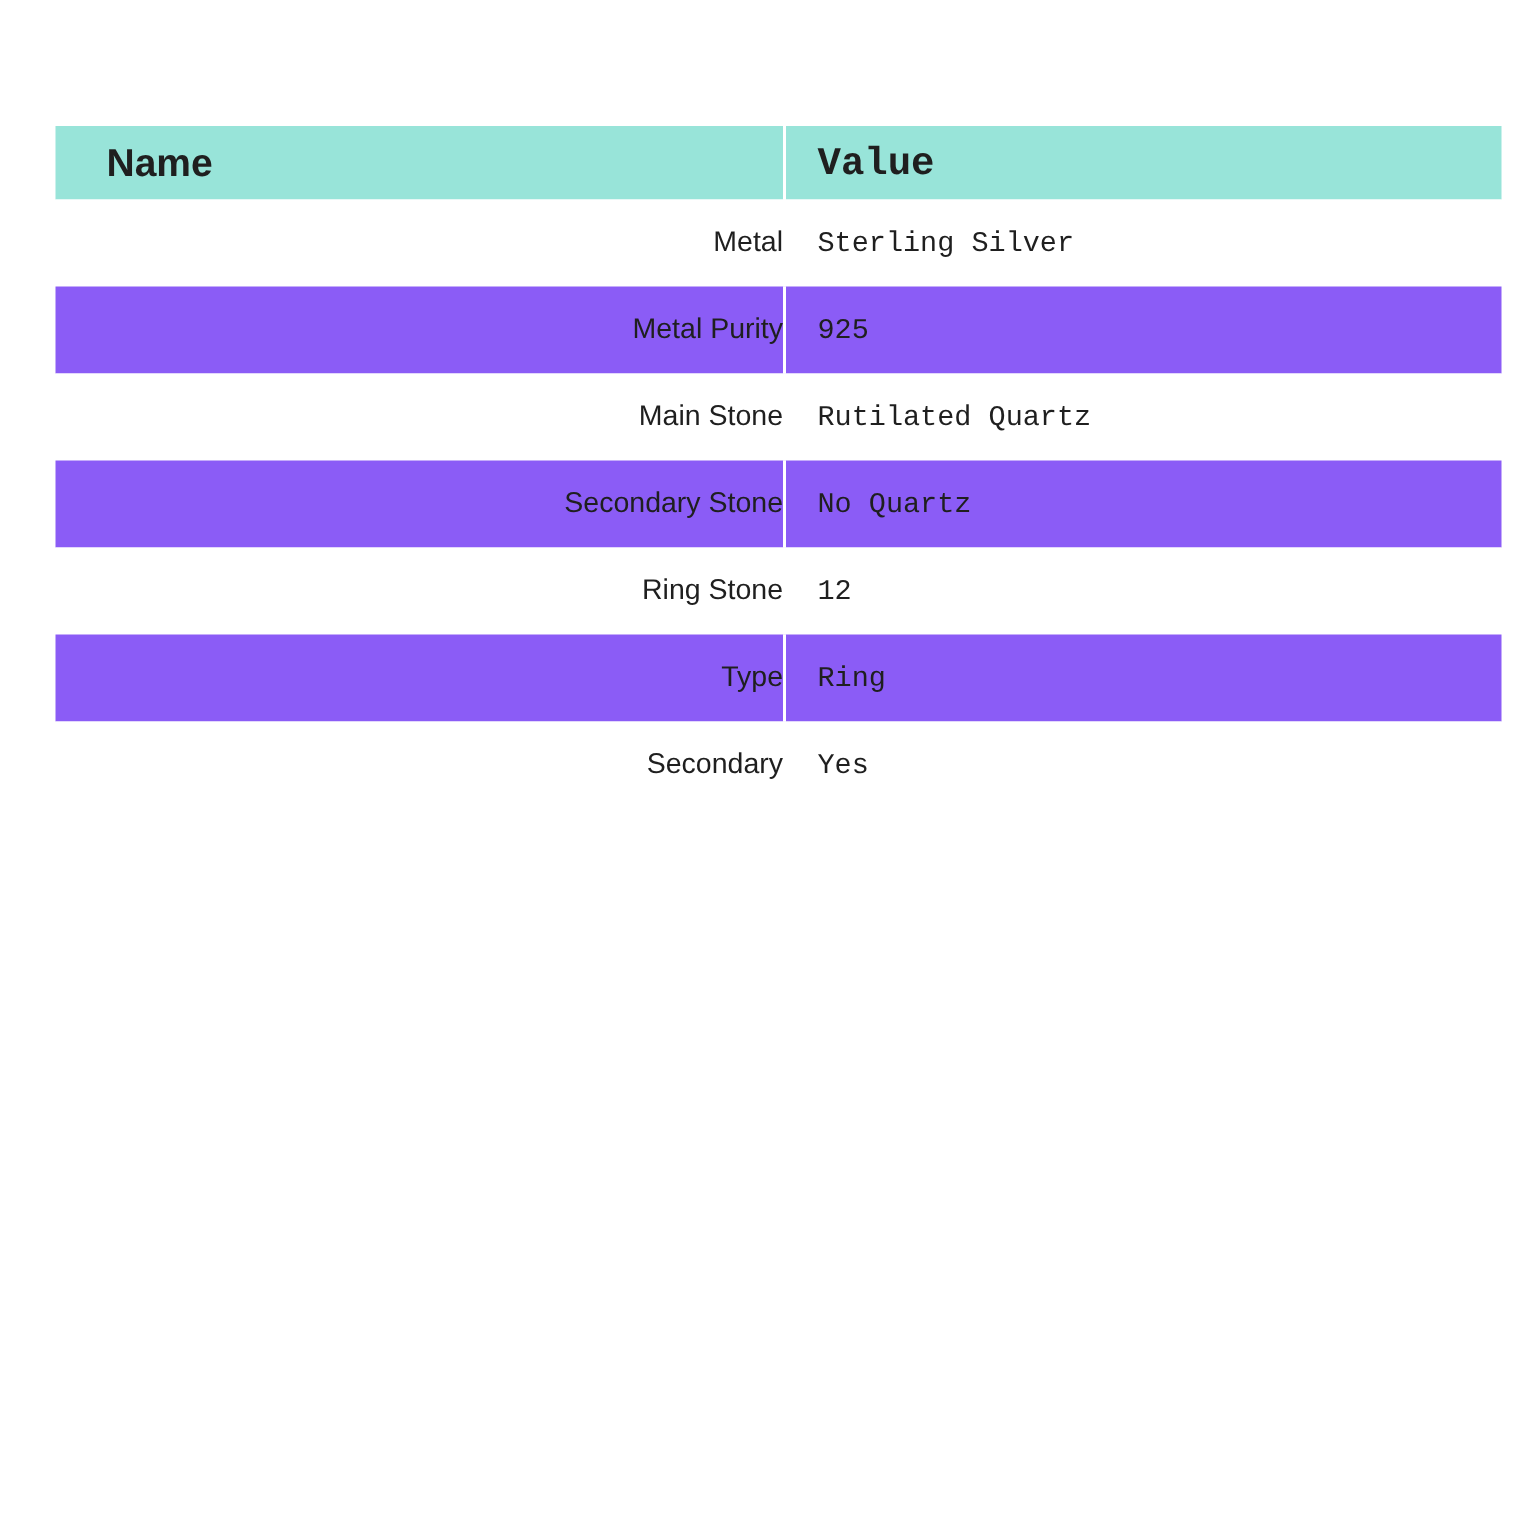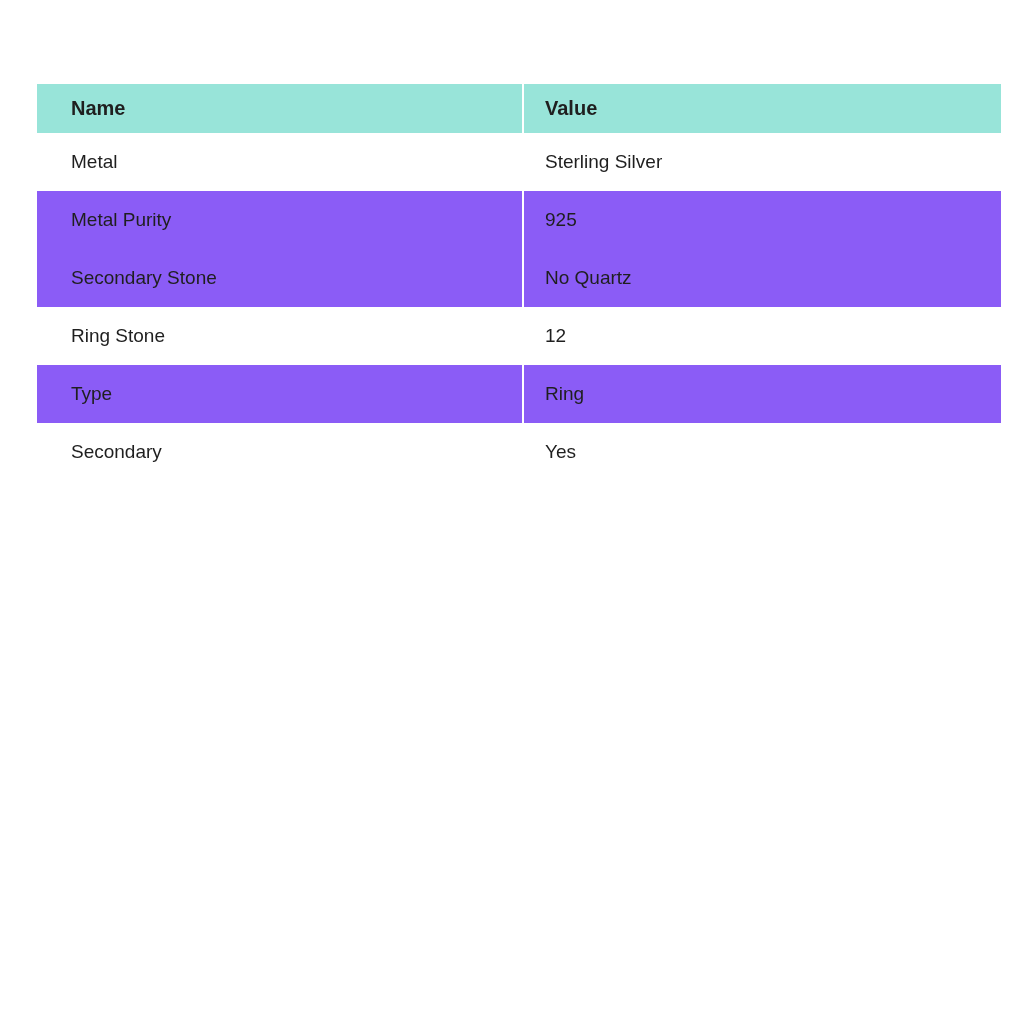--- a/index.html
+++ b/index.html
@@ -23,41 +23,44 @@
     table-layout: fixed;
     color: #1f1f1f;
     font-size: 19px;
   }
   table.spec-table col.col-name  { width: 486px; }
   table.spec-table col.col-value { width: 478px; }
   table.spec-table th {
     height: 49px;
     text-align: left;
     font-weight: 600;
-    font-size: 20px;
+    font-size: 26px;
     padding: 0 0 0 34px;
     background: #98e4d9;
   }
   table.spec-table th:first-child {
     border-right: 2px solid #ffffff;
   }
   table.spec-table th:last-child {
     padding-left: 21px;
+    font-family: Liberation Mono, monospace;
   }
   table.spec-table td {
     height: 58px;
     padding: 0 0 0 34px;
     font-weight: 400;
     background: #ffffff;
   }
   table.spec-table td:first-child {
     border-right: 2px solid #ffffff;
+    text-align: right;
   }
   table.spec-table td:last-child {
     padding-left: 21px;
+    font-family: Liberation Mono, monospace;
   }
   table.spec-table tr.alt td {
     background: #8b5cf6;
   }
 </style>
 </head>
 <body>
 
 <div class="spec-table-wrap">
   <table class="spec-table">
@@ -73,20 +76,24 @@
     </thead>
     <tbody>
       <tr>
         <td>Metal</td>
         <td>Sterling Silver</td>
       </tr>
       <tr class="alt">
         <td>Metal Purity</td>
         <td>925</td>
       </tr>
+      <tr>
+        <td>Main Stone</td>
+        <td>Rutilated Quartz</td>
+      </tr>
       <tr class="alt">
         <td>Secondary Stone</td>
         <td>No Quartz</td>
       </tr>
       <tr>
         <td>Ring Stone</td>
         <td>12</td>
       </tr>
       <tr class="alt">
         <td>Type</td>

